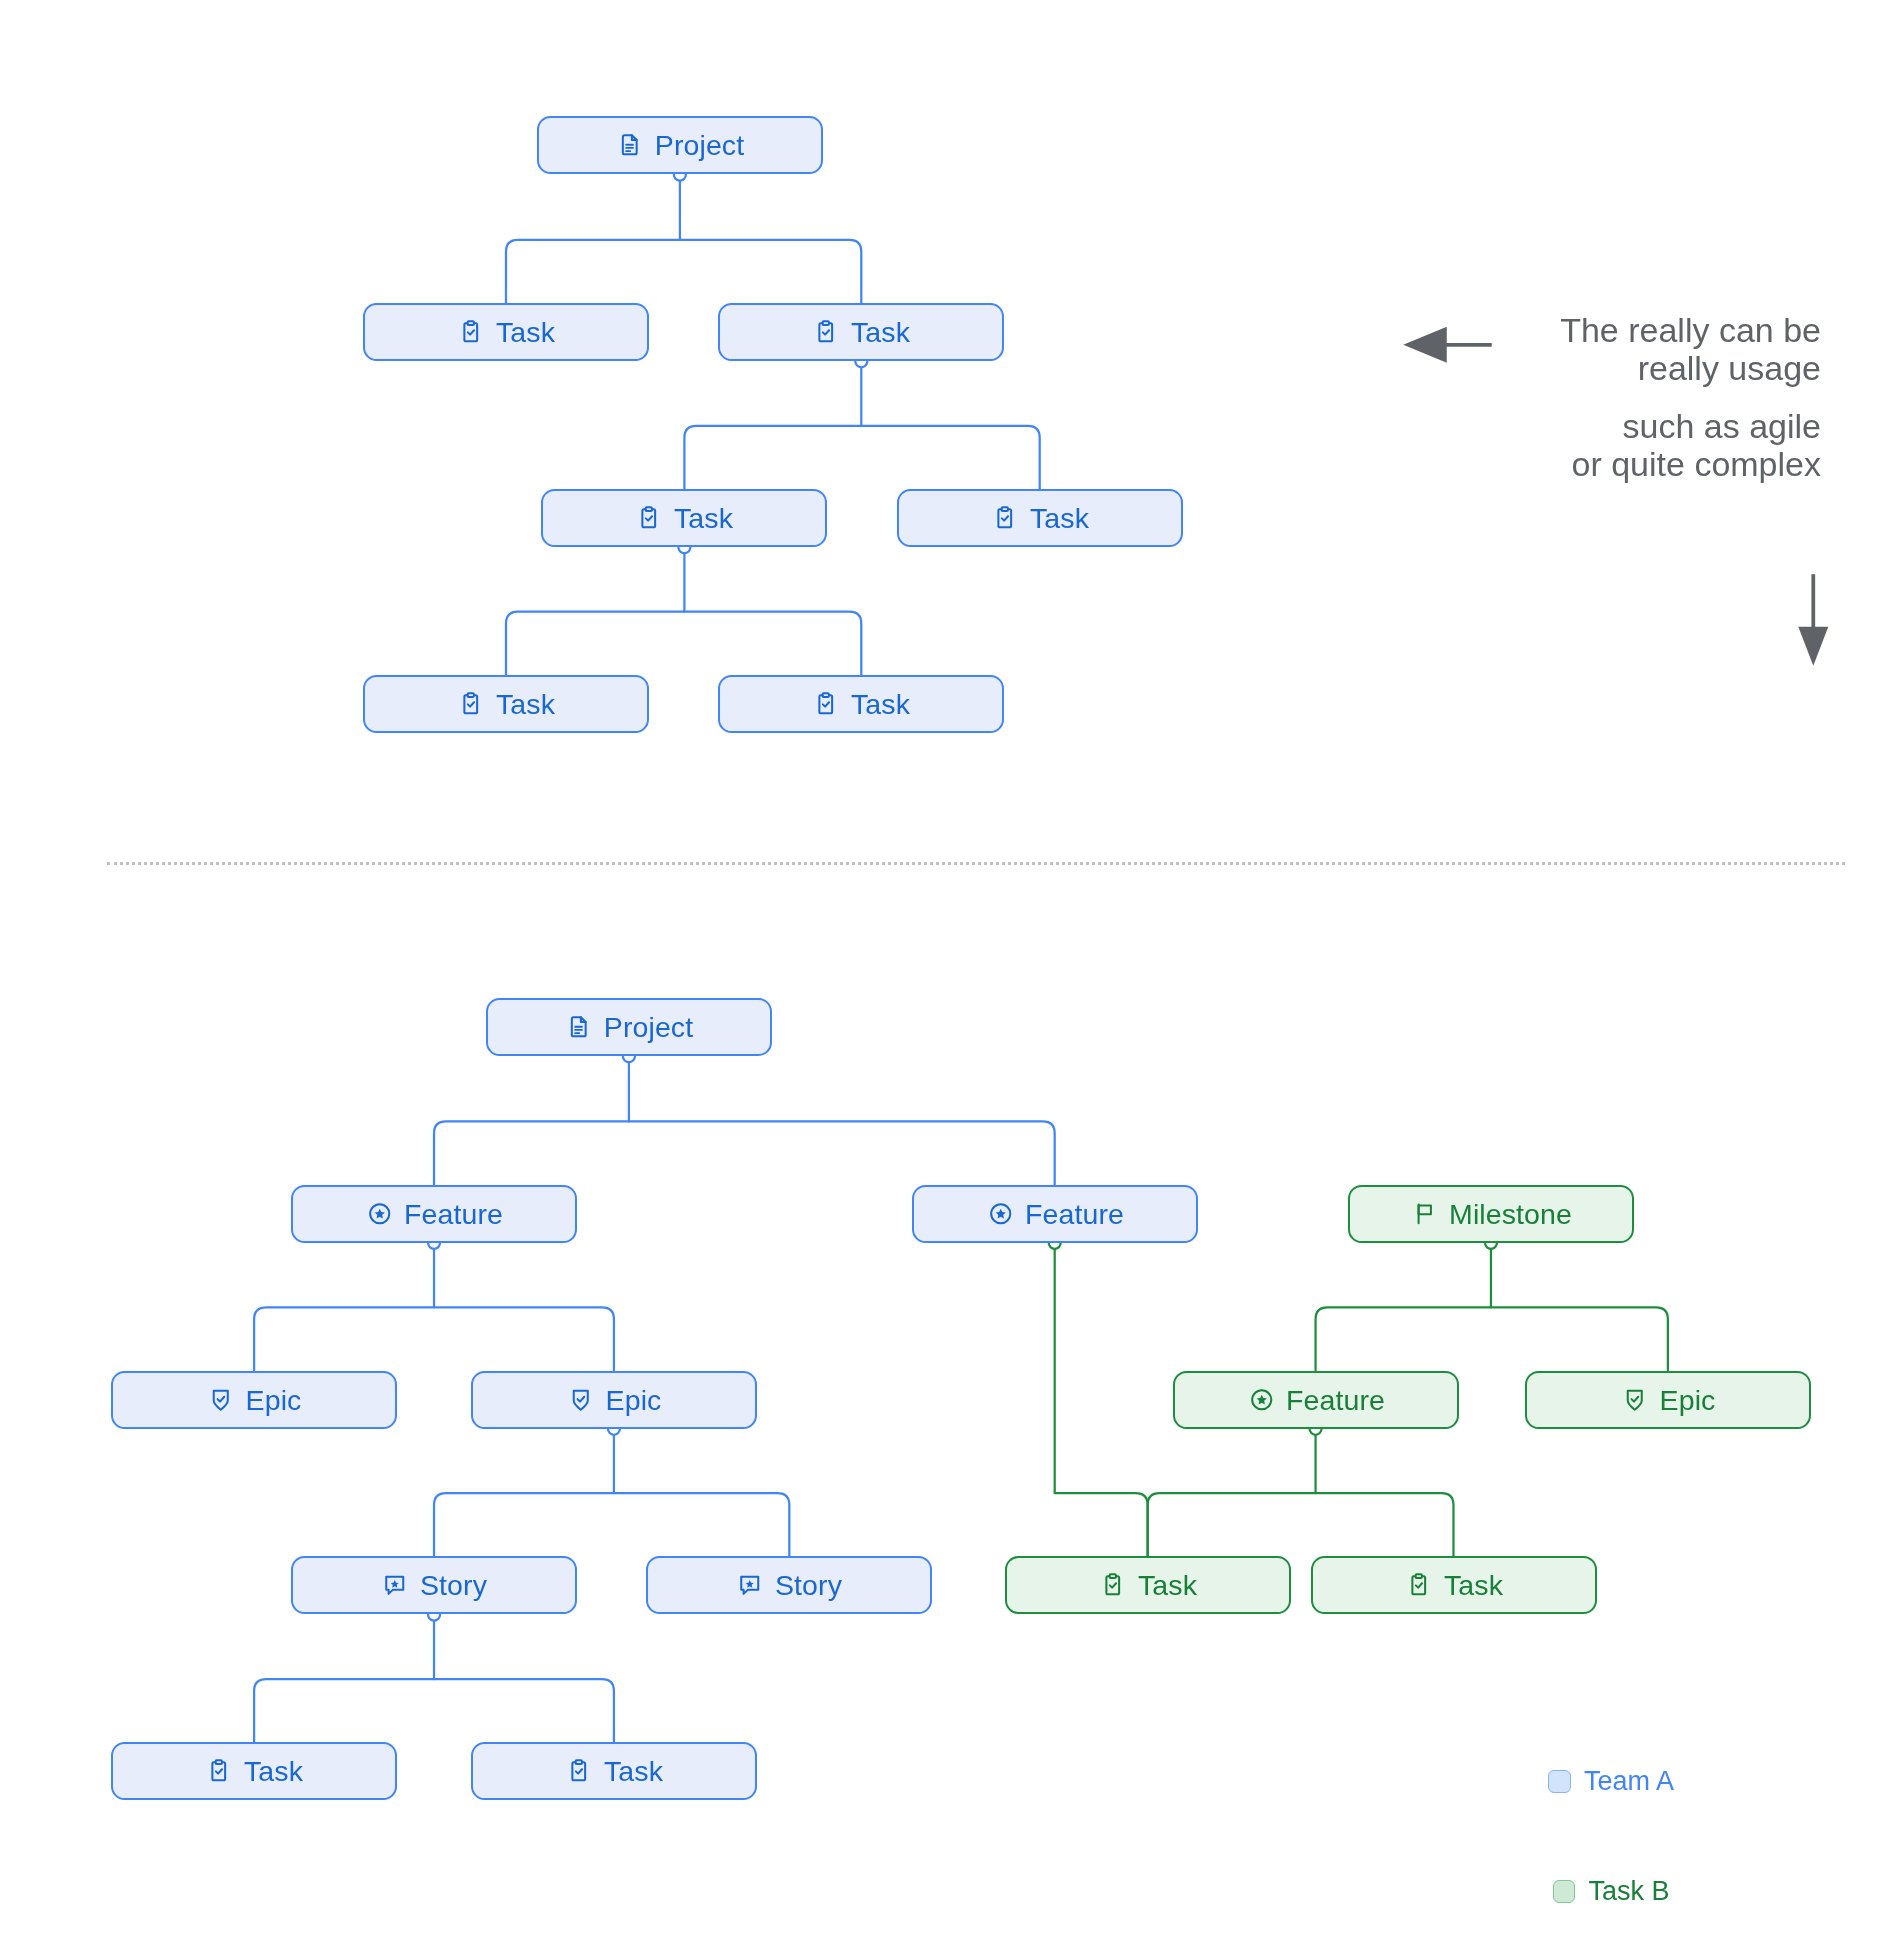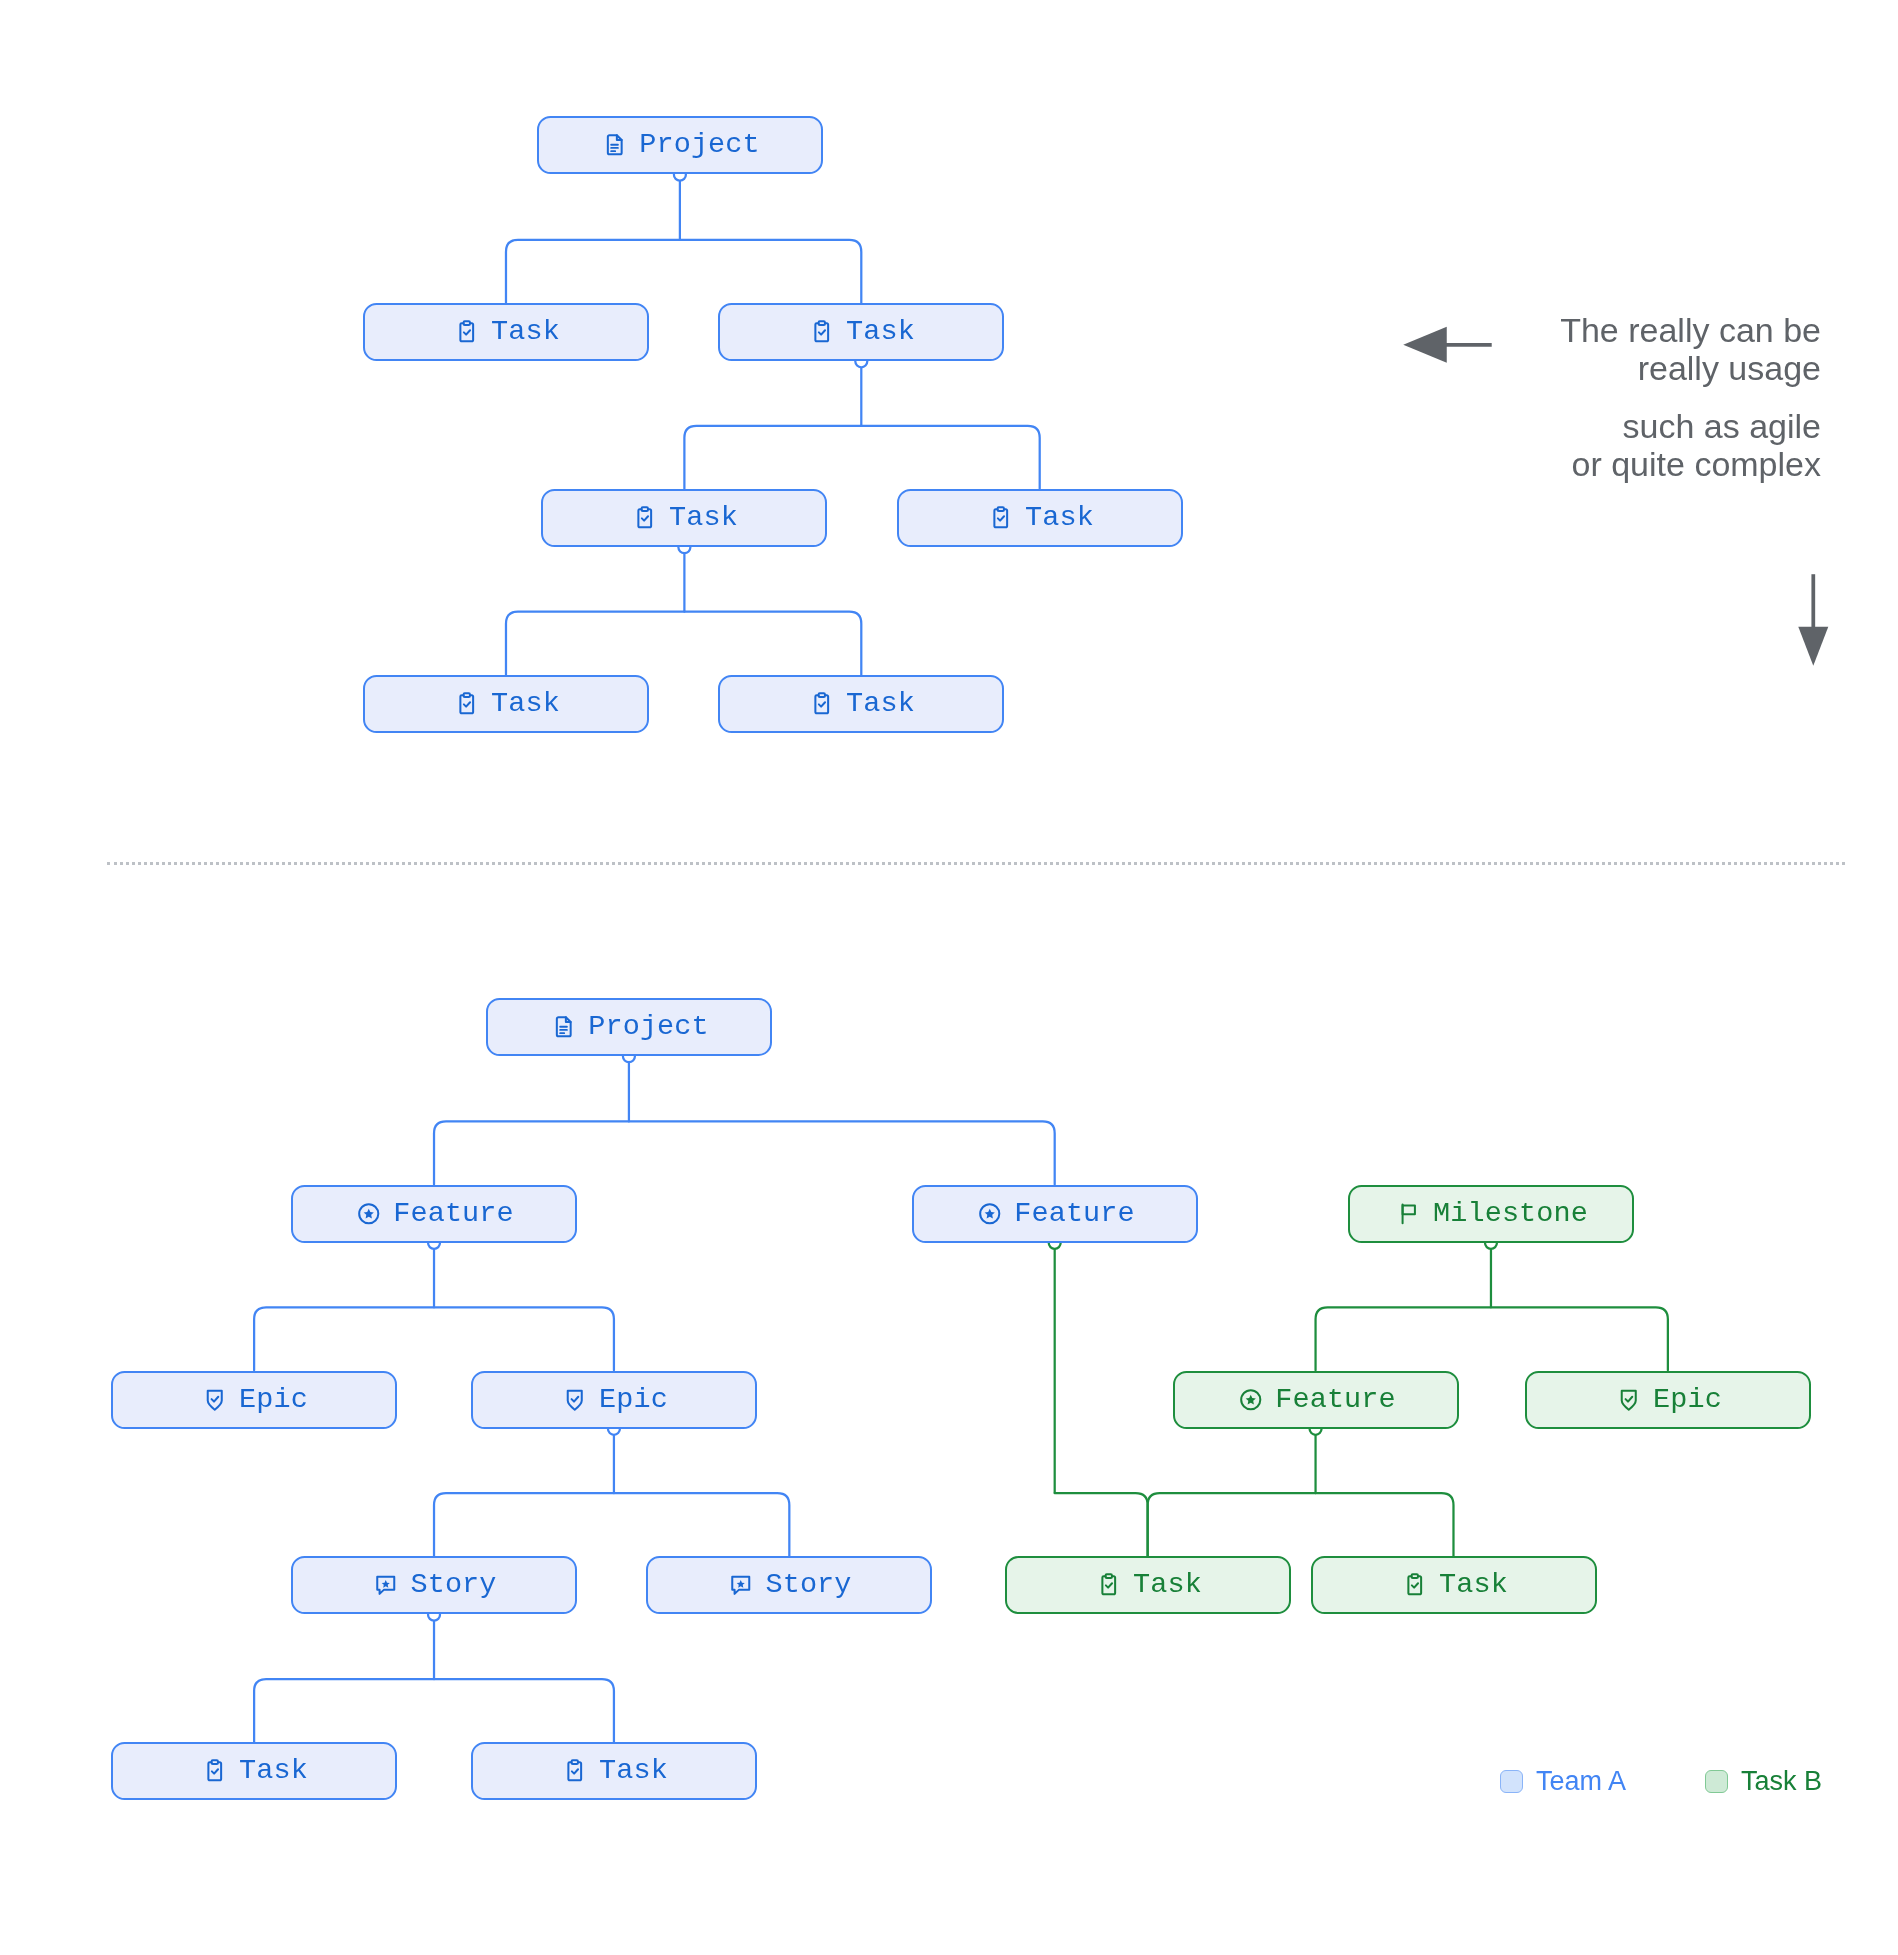--- a/index.html
+++ b/index.html
@@ -48,21 +48,21 @@
     color: #188038;
   }
   .node .ico {
     display: inline-flex;
     align-items: center;
     justify-content: center;
     width: 28.5px; height: 28.5px;
     flex: 0 0 auto;
   }
   .node .ico svg { display: block; }
-  .node .lbl { line-height: 1; position: relative; top: 0.7px; font-family: Liberation Mono, monospace; }
+  .node .lbl { line-height: 1; position: relative; top: 0.7px; }
 
   
   .annotation {
     position: absolute;
     color: #5F6368;
     font-size: 34px;
     line-height: 1.12;
     text-align: right;
     white-space: nowrap;
   }
@@ -366,21 +366,21 @@
     <g fill="none" stroke="#5F6368" stroke-width="5">
       <line x1="1920" y1="460" x2="1990" y2="460"></line>
       <polygon points="1872,460 1930,436 1930,484" fill="#5F6368" stroke="none"></polygon>
     </g>
     <g fill="none" stroke="#5F6368" stroke-width="5">
       <line x1="2419" y1="766" x2="2419" y2="850"></line>
       <polygon points="2419,888 2399,836 2439,836" fill="#5F6368" stroke="none"></polygon>
     </g>
   </svg>
 
-  <div class="legend" style="left:1500px; top:1766px;">
+  <div class="legend" style="left:1548px; top:1766px;flex-direction:column;">
     <div class="legend-item team-a">
       <span class="legend-swatch"></span>
       <span class="legend-label">Team A</span>
     </div>
     <div class="legend-item team-b">
       <span class="legend-swatch"></span>
       <span class="legend-label">Task B</span>
     </div>
   </div>
 

